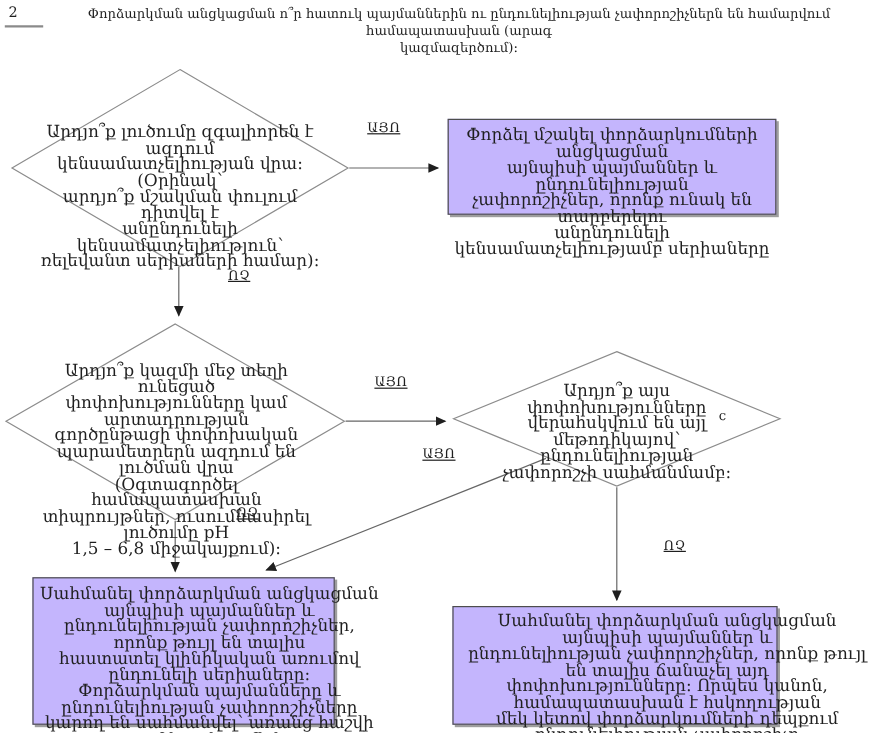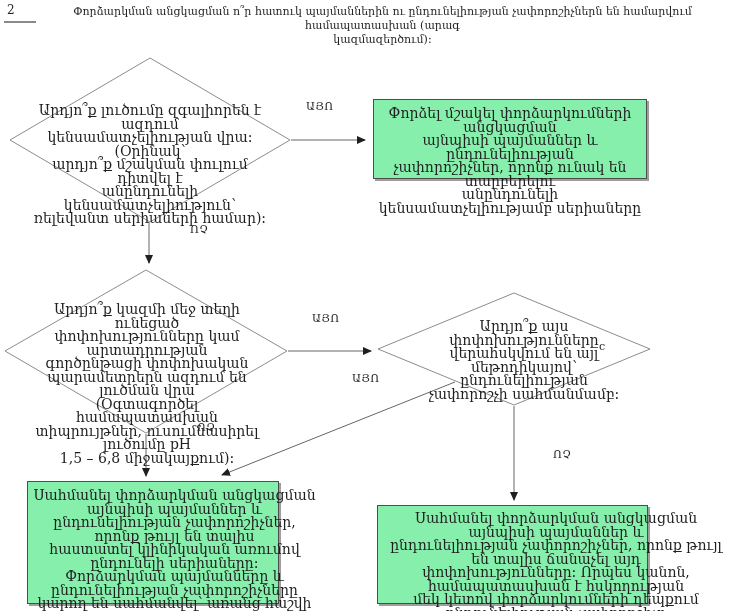--- a/index.html
+++ b/index.html
@@ -9,25 +9,25 @@
   }
   .wires{position:absolute;left:0;top:0;z-index:0;}
   .txt{
     position:absolute;z-index:2;font-size:14px;line-height:13.5px;
     text-align:center;white-space:pre-line;color:#1f1f1f;
   }
   .pagenum{position:absolute;left:7px;top:3px;z-index:2;font-size:12px;}
   .title{position:absolute;left:55px;top:5px;width:655px;z-index:2;
     font-size:11px;line-height:14px;text-align:center;white-space:pre-line;}
   .pbox{
-    position:absolute;z-index:1;background:#86efac;border:1px solid #4d4d4d;
+    position:absolute;z-index:1;background:#c4b5fd;border:1px solid #4d4d4d;
     box-shadow:2px 2px 0 0 #9e9e9e;
   }
   .pbox .txt{z-index:2;}
-  .edge-label{position:absolute;z-index:2;font-size:11px;letter-spacing:0.5px;}
+  .edge-label{position:absolute;z-index:2;font-size:11px;letter-spacing:0.5px;text-decoration:underline;}
   .footnote{position:absolute;z-index:2;font-size:11px;}
 </style>
 </head>
 <body>
 
 <div class="canvas">
 
   <svg class="wires" width="733" height="611" viewBox="0 0 733 611">
     <defs>
       <marker id="arr" markerWidth="10" markerHeight="9" refX="8" refY="4" orient="auto">
@@ -68,21 +68,21 @@
   </div>
 
   <div class="txt" style="left:24px;top:303px;width:246px;">Արդյո՞ք կազմի մեջ տեղի ունեցած
 փոփոխությունները կամ արտադրության
 գործընթացի փոփոխական
 պարամետրերն ազդում են լուծման վրա
 (Օգտագործել համապատասխան
 տիպրույթներ, ուսումնասիրել լուծումը pH
 1,5 – 6,8 միջակայքում)։</div>
 
-  <div class="txt" style="left:416px;top:320px;width:196px;margin-left:10px;">Արդյո՞ք այս փոփոխությունները
+  <div class="txt" style="left:416px;top:320px;width:196px;">Արդյո՞ք այս փոփոխությունները
 վերահսկվում են այլ
 մեթոդիկայով՝ ընդունելիության
 չափորոշչի սահմանմամբ։</div>
   <div class="footnote" style="left:599px;top:340px;">c</div>
 
   <div class="pbox" style="left:27px;top:481px;width:250px;height:121px;">
     <div class="txt" style="left:5px;top:7px;width:283px;">Սահմանել փորձարկման անցկացման այնպիսի պայմաններ և
 ընդունելիության չափորոշիչներ, որոնք թույլ են տալիս
 հաստատել կլինիկական առումով ընդունելի սերիաները։
 Փորձարկման պայմանները և ընդունելիության չափորոշիչները

